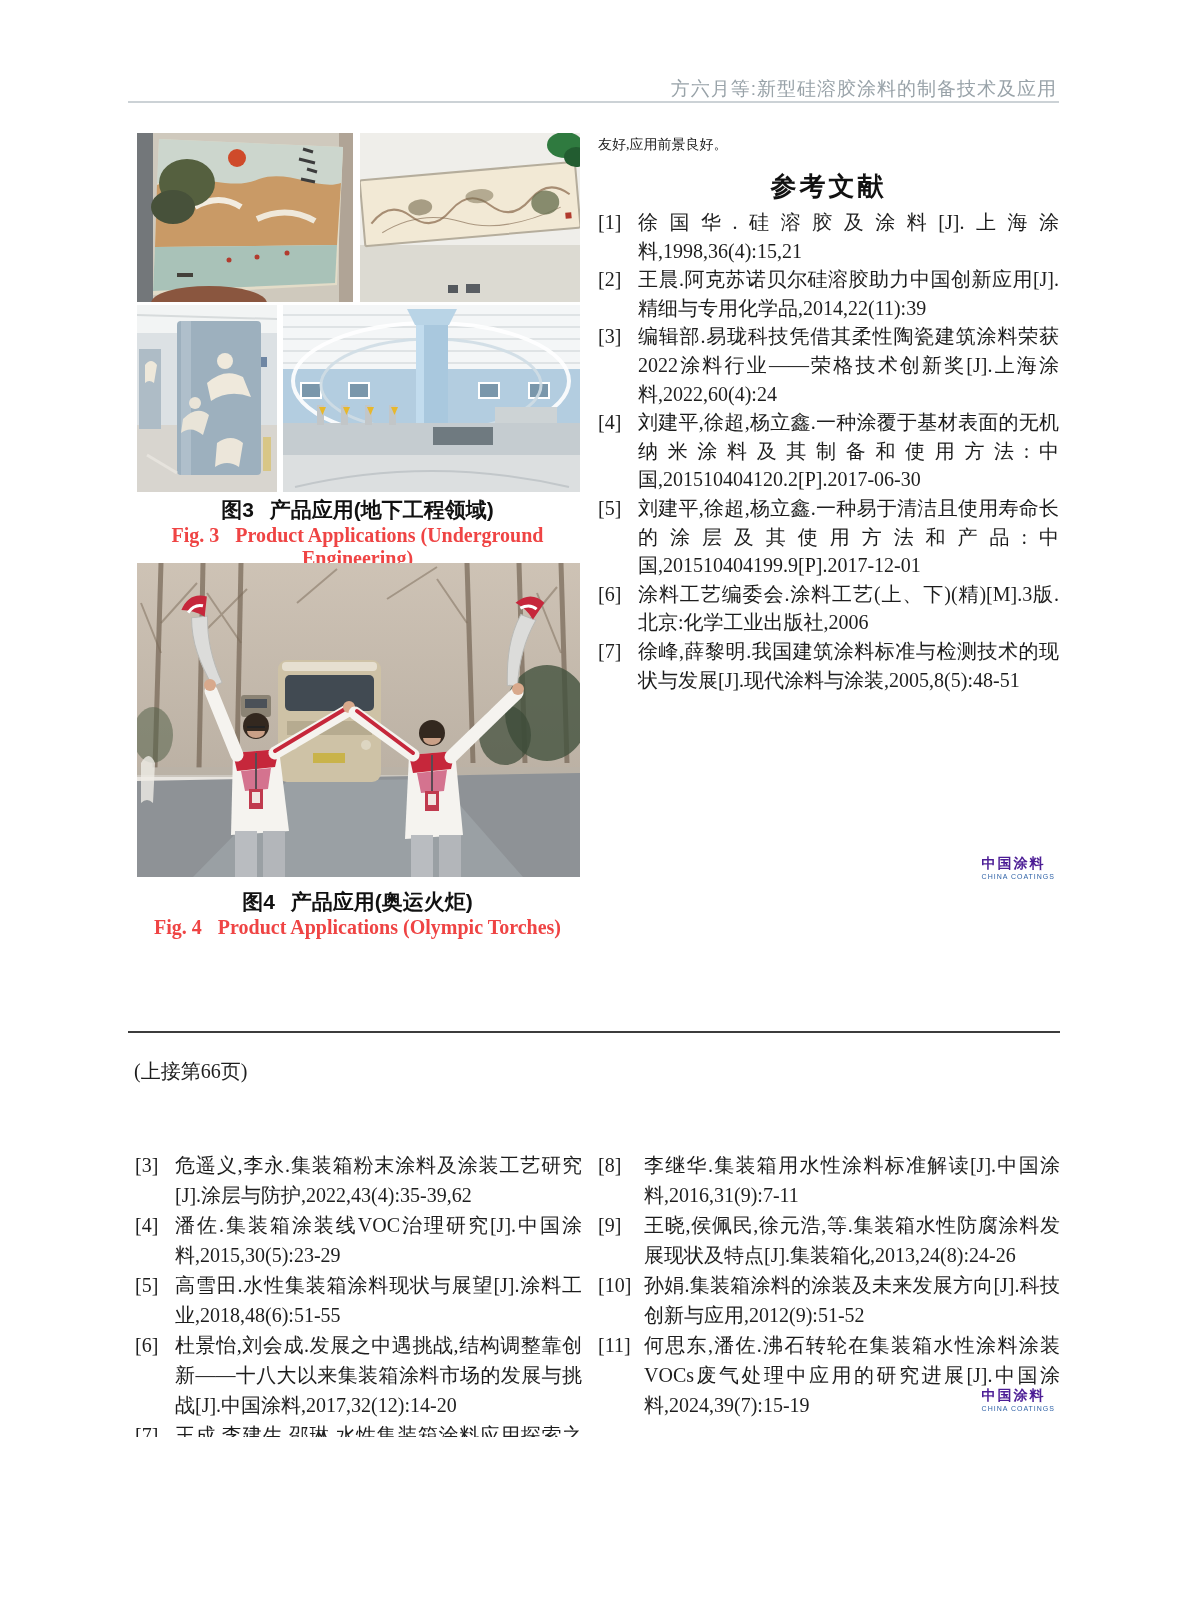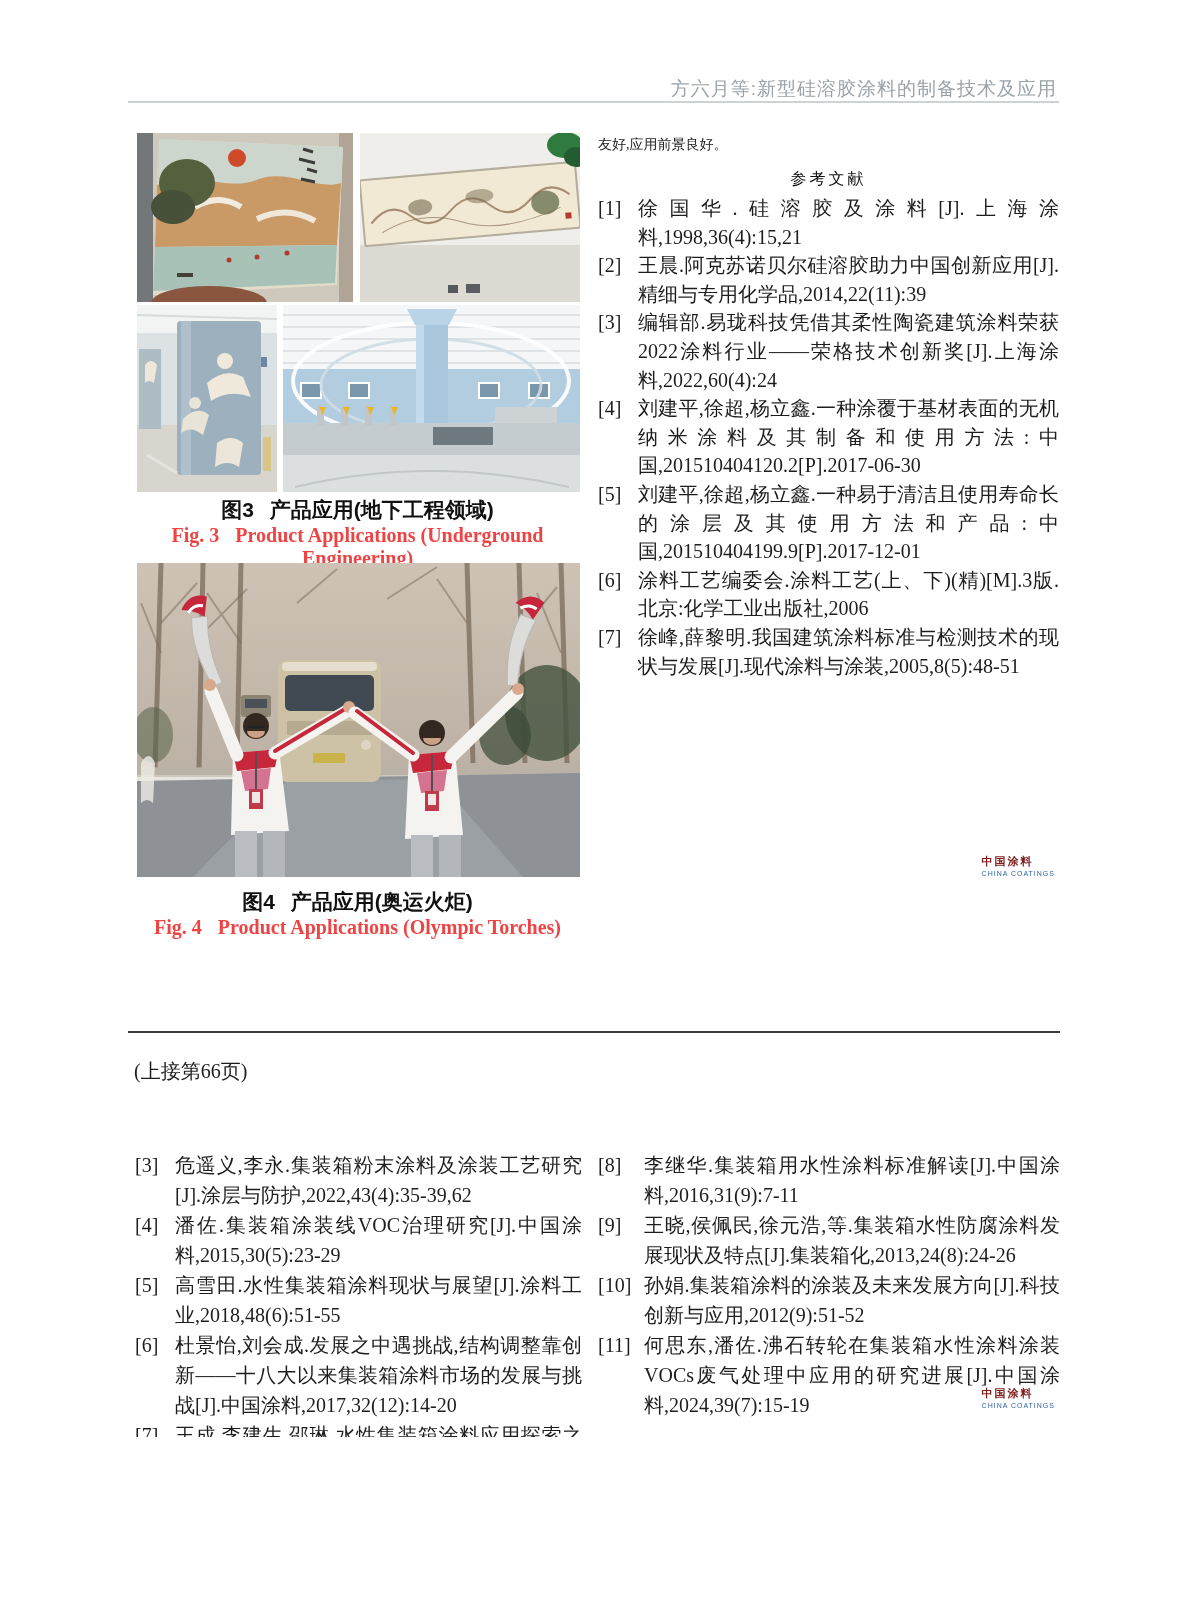--- a/index.html
+++ b/index.html
@@ -22,28 +22,28 @@
   .cap-en{position:absolute;left:125px;width:465px;text-align:center;
         font-family:"Liberation Serif","DejaVu Serif",serif;font-weight:bold;font-size:20px;color:#ef4444;}
   .cap-cn .lbl,.cap-en .lbl{margin-right:16px;}
   .cap3-cn{top:496px;} .cap3-en{top:524px;}
   .cap4-cn{top:888px;} .cap4-en{top:916px;}
   
   .col-right{position:absolute;left:598px;top:130px;width:461px;}
   .body-p{margin:0;font-size:14px;line-height:29px;text-align:justify;}
   .body-p.ind{text-indent:42px;}
   .refs-heading{margin:10px 0 4px 0;text-align:center;font-family:"Liberation Sans","DejaVu Sans",sans-serif;
-        font-size:16px;font-weight:normal;letter-spacing:3px;color:#111;}
+        font-size:26px;font-weight:bold;letter-spacing:3px;color:#111;}
   .ref-item{display:grid;grid-template-columns:40px 1fr;font-size:20px;line-height:28.6px;text-align:justify;}
   .ref-item .num{text-align:left;}
   .bot-refs .ref-item{line-height:30px;}
   .bot-refs-right .ref-item{grid-template-columns:46px 1fr;}
   
   .logo{position:absolute;text-align:left;line-height:1;}
-  .logo-cn{font-family:"Liberation Sans","DejaVu Sans",sans-serif;font-weight:bold;font-size:11px;color:#7f1d1d;letter-spacing:2px;}
+  .logo-cn{font-family:"Liberation Sans","DejaVu Sans",sans-serif;font-weight:bold;font-size:14px;color:#4c1d95;letter-spacing:2px;}
   .logo-en{font-family:"Liberation Sans","DejaVu Sans",sans-serif;font-size:7px;color:#2f62a7;letter-spacing:1px;margin-top:3px;}
   .logo-top{top:856px;right:132px;}
   .logo-bottom{top:1388px;right:132px;}
   
   .section-rule{position:absolute;top:1031px;left:128px;width:932px;height:2px;background:#3c3c3c;}
   .cont-note{position:absolute;top:1058px;left:134px;font-size:20px;color:#1d1d1d;}
   .bot-refs{position:absolute;top:1150px;width:447px;}
   .bot-left{left:135px;}
   .bot-right{left:598px;width:462px;}
   

